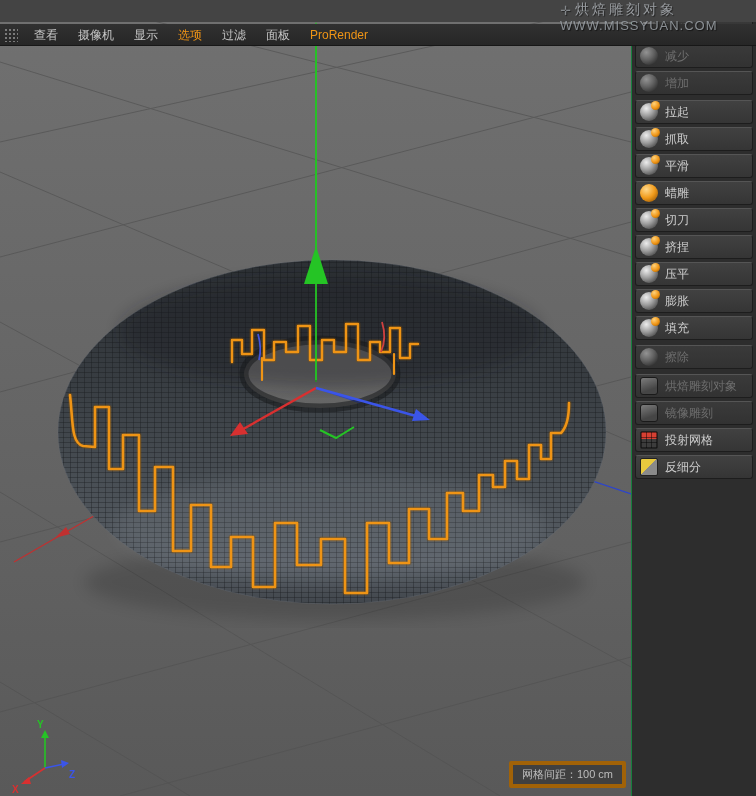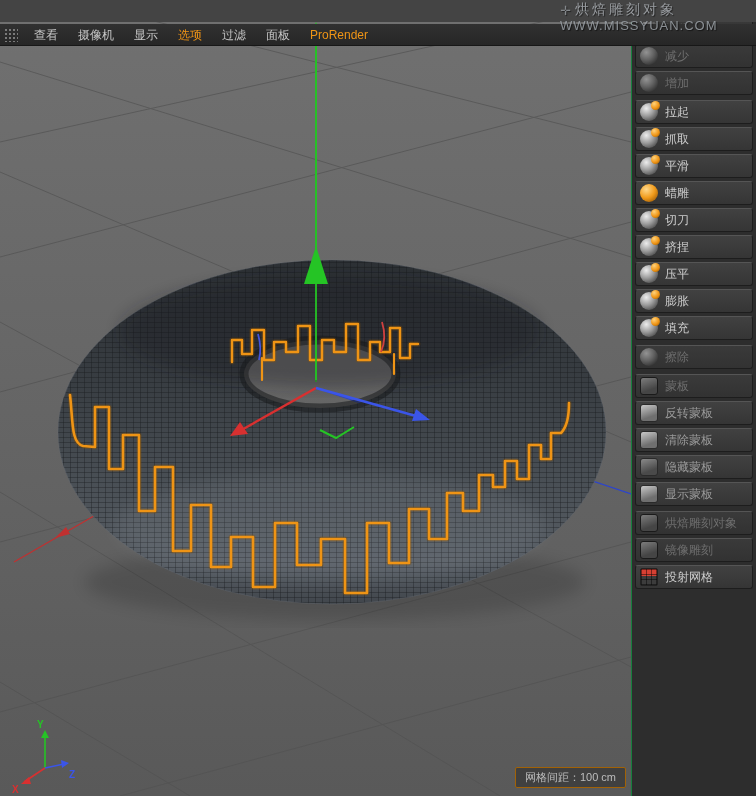--- a/index.html
+++ b/index.html
@@ -17,21 +17,21 @@
              background-image:radial-gradient(#7a7a7a 1px,transparent 1.2px);
              background-size:4px 4px;}
   .menu-item{color:var(--menu-text);font-size:12px;padding:0 10px;line-height:22px;cursor:default;white-space:nowrap;}
   .menu-item.hot{color:var(--accent);}
 
   
   .viewport{position:absolute;left:0;top:22px;width:631px;height:774px;overflow:hidden;}
   .viewport svg{display:block;}
   .view-label{position:absolute;left:3px;top:4px;background:#3d3d3d;border:1px solid #3b82f6;
               color:#c2c2c2;font-size:11px;padding:1px 6px;z-index:3;}
-  .grid-spacing{position:absolute;right:5px;bottom:8px;background:rgba(60,60,60,.85);border:1px solid #a16207;
+  .grid-spacing{position:absolute;right:5px;bottom:8px;background:rgba(60,60,60,.85);border:4px solid #a16207;
                 border-radius:2px;color:#bdbdbd;font-size:11px;padding:2px 9px;z-index:3;}
 
   
   .watermark{position:absolute;left:560px;top:1px;z-index:9;pointer-events:none;color:#a7abb0;opacity:.85;
              text-shadow:1px 1px 1px rgba(0,0,0,.6);}
   .watermark .row1{display:flex;align-items:center;gap:4px;font-size:14px;letter-spacing:3px;}
   .watermark .cross{font-size:13px;color:#8f9398;letter-spacing:0;}
   .watermark .row2{font-size:13px;letter-spacing:1px;color:#9aa0a6;text-align:right;margin-top:-1px;padding-right:4px;}
 
   
@@ -239,50 +239,32 @@
       </div>
   </div>
 
   <div class="group">
     <div class="row dis">
       <span class="ic sphere dim-ic"></span>
       <span class="lbl">擦除</span>
       </div>
   </div>
 
-  <div class="group">
-    <div class="row dis">
-      <span class="ic square dim-ic"></span>
-      <span class="lbl">蒙板</span>
-      </div>
-    <div class="row semi">
-      <span class="ic square"></span>
-      <span class="lbl">反转蒙板</span>
-      </div>
-    <div class="row semi">
-      <span class="ic square"></span>
-      <span class="lbl">清除蒙板</span>
-      </div>
-    <div class="row semi">
-      <span class="ic square dark"></span>
-      <span class="lbl">隐藏蒙板</span>
-      </div>
-    <div class="row semi">
-      <span class="ic square"></span>
-      <span class="lbl">显示蒙板</span>
-      </div>
-  </div>
 
   <div class="group">
     <div class="row dis">
       <span class="ic square dim-ic"></span>
       <span class="lbl">烘焙雕刻对象</span>
       </div>
     <div class="row dis">
       <span class="ic square dim-ic"></span>
       <span class="lbl">镜像雕刻</span>
       </div>
     <div class="row">
       <span class="ic grid-red"></span>
       <span class="lbl">投射网格</span>
       </div>
+    <div class="row">
+      <span class="ic check-yellow"></span>
+      <span class="lbl">反细分</span>
+      </div>
   </div>
 </div>
 
 </body></html>

